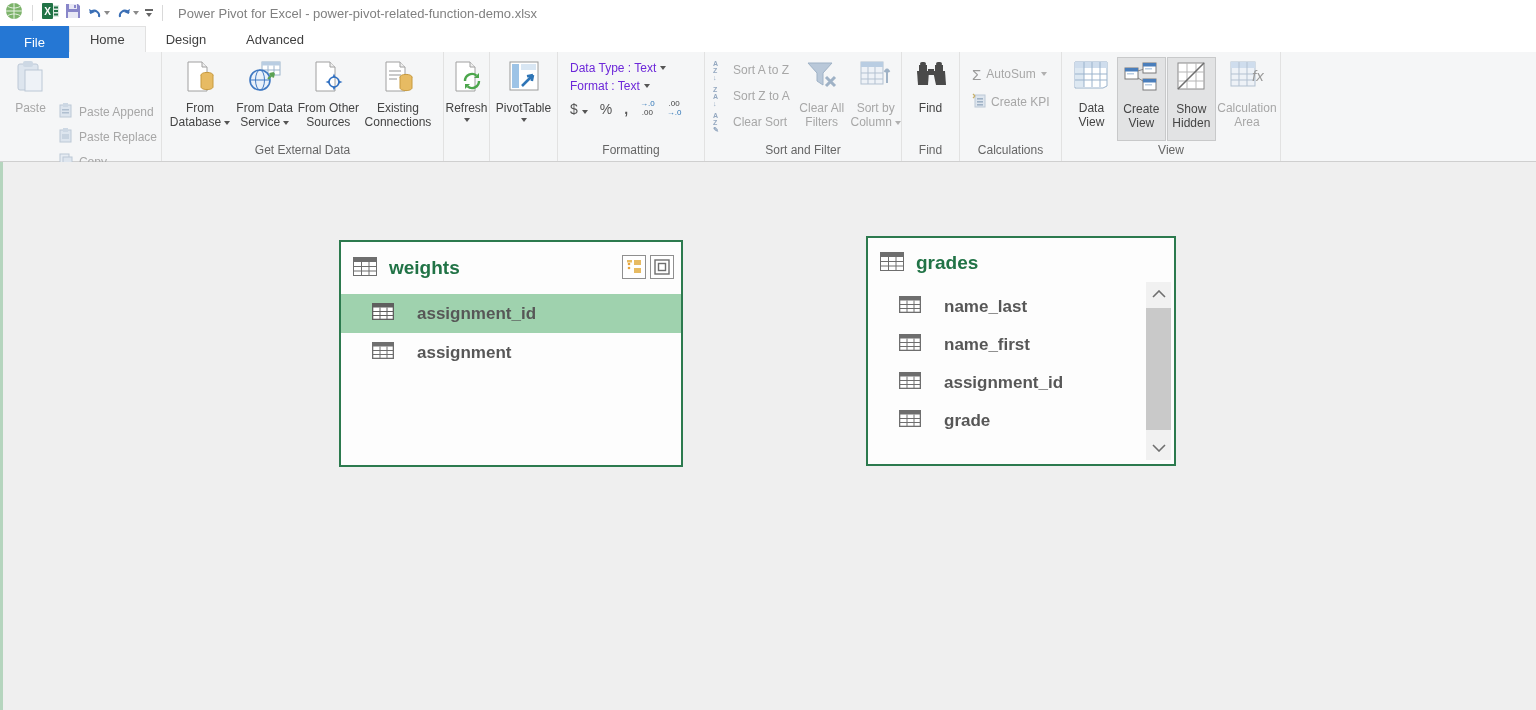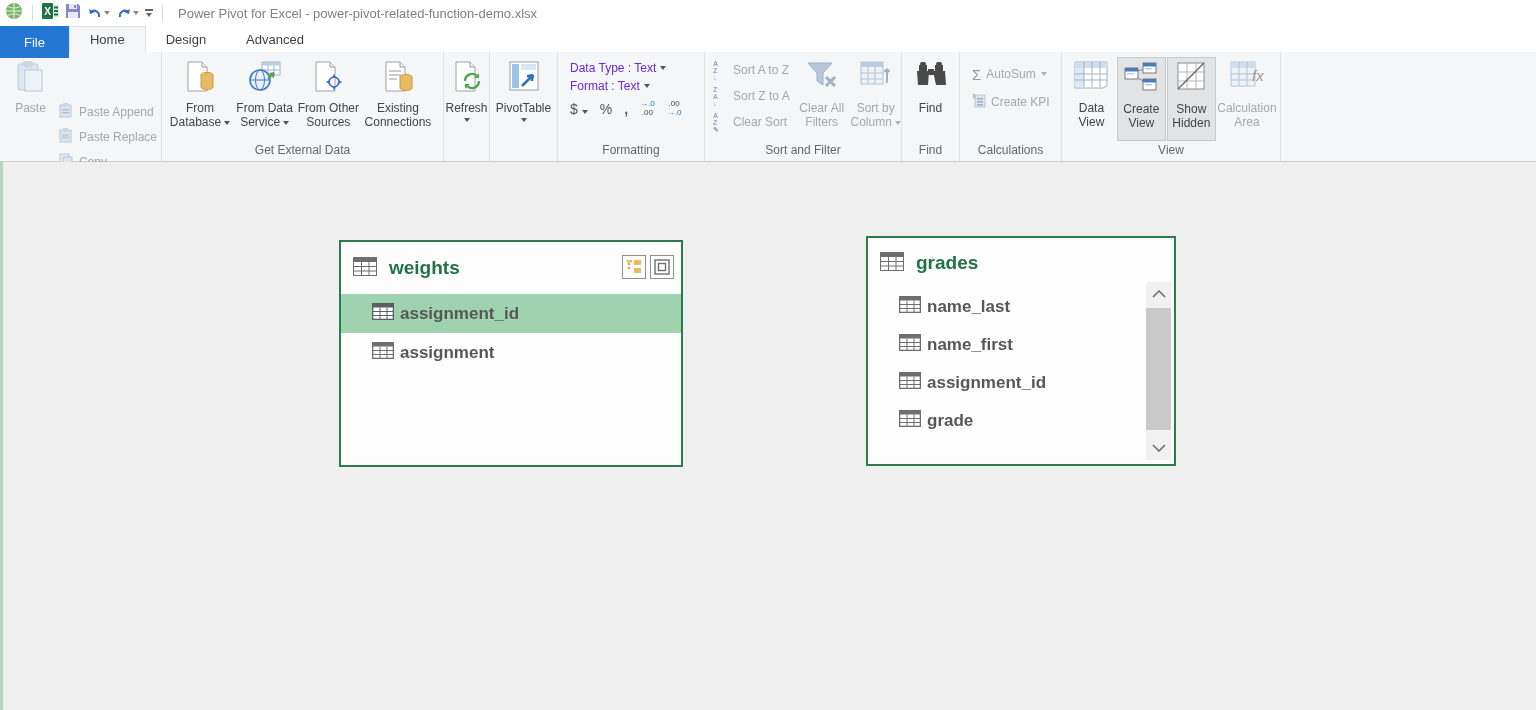--- a/index.html
+++ b/index.html
@@ -71,21 +71,21 @@
 
   
   .canvas { position:relative; height:548px; background:#efefef; }
   .canvas .green-edge { position:absolute; left:0; top:0; bottom:0; width:3px; background:#b5d5be; }
 
   .etable { position:absolute; background:#fdfdfd; border:2px solid #2c7a4e; }
   .et-header { height:52px; display:flex; align-items:center; gap:12px; padding-left:12px; position:relative; }
   .et-title { font-size:19px; font-weight:bold; color:#217346; }
   .et-tools { position:absolute; right:7px; top:13px; display:flex; gap:4px; }
   .tool-btn { width:24px; height:24px; border:1px solid #8f8f8f; background:#fff; display:flex; align-items:center; justify-content:center; }
-  .field-row { height:39px; display:flex; align-items:center; gap:6px; padding-left:31px; font-size:17px; font-weight:bold; color:#575757; }
+  .field-row { height:39px; display:flex; align-items:center; gap:23px; padding-left:31px; font-size:17px; font-weight:bold; color:#575757; }
   .field-row.hl { background:#9fd2ae; }
   .grades .field-row { height:38px; }
 
   .vscroll { position:absolute; right:3px; top:44px; bottom:4px; width:25px; background:#f1f1f1; }
   .vscroll .thumb { position:absolute; left:0; right:0; top:26px; height:122px; background:#c9c9c9; }
   .vs-chev { position:absolute; left:0; right:0; height:24px; display:flex; align-items:center; justify-content:center; }
   .vs-chev.up { top:0; } .vs-chev.down { bottom:0; }
 </style>
 </head>
 <body>

